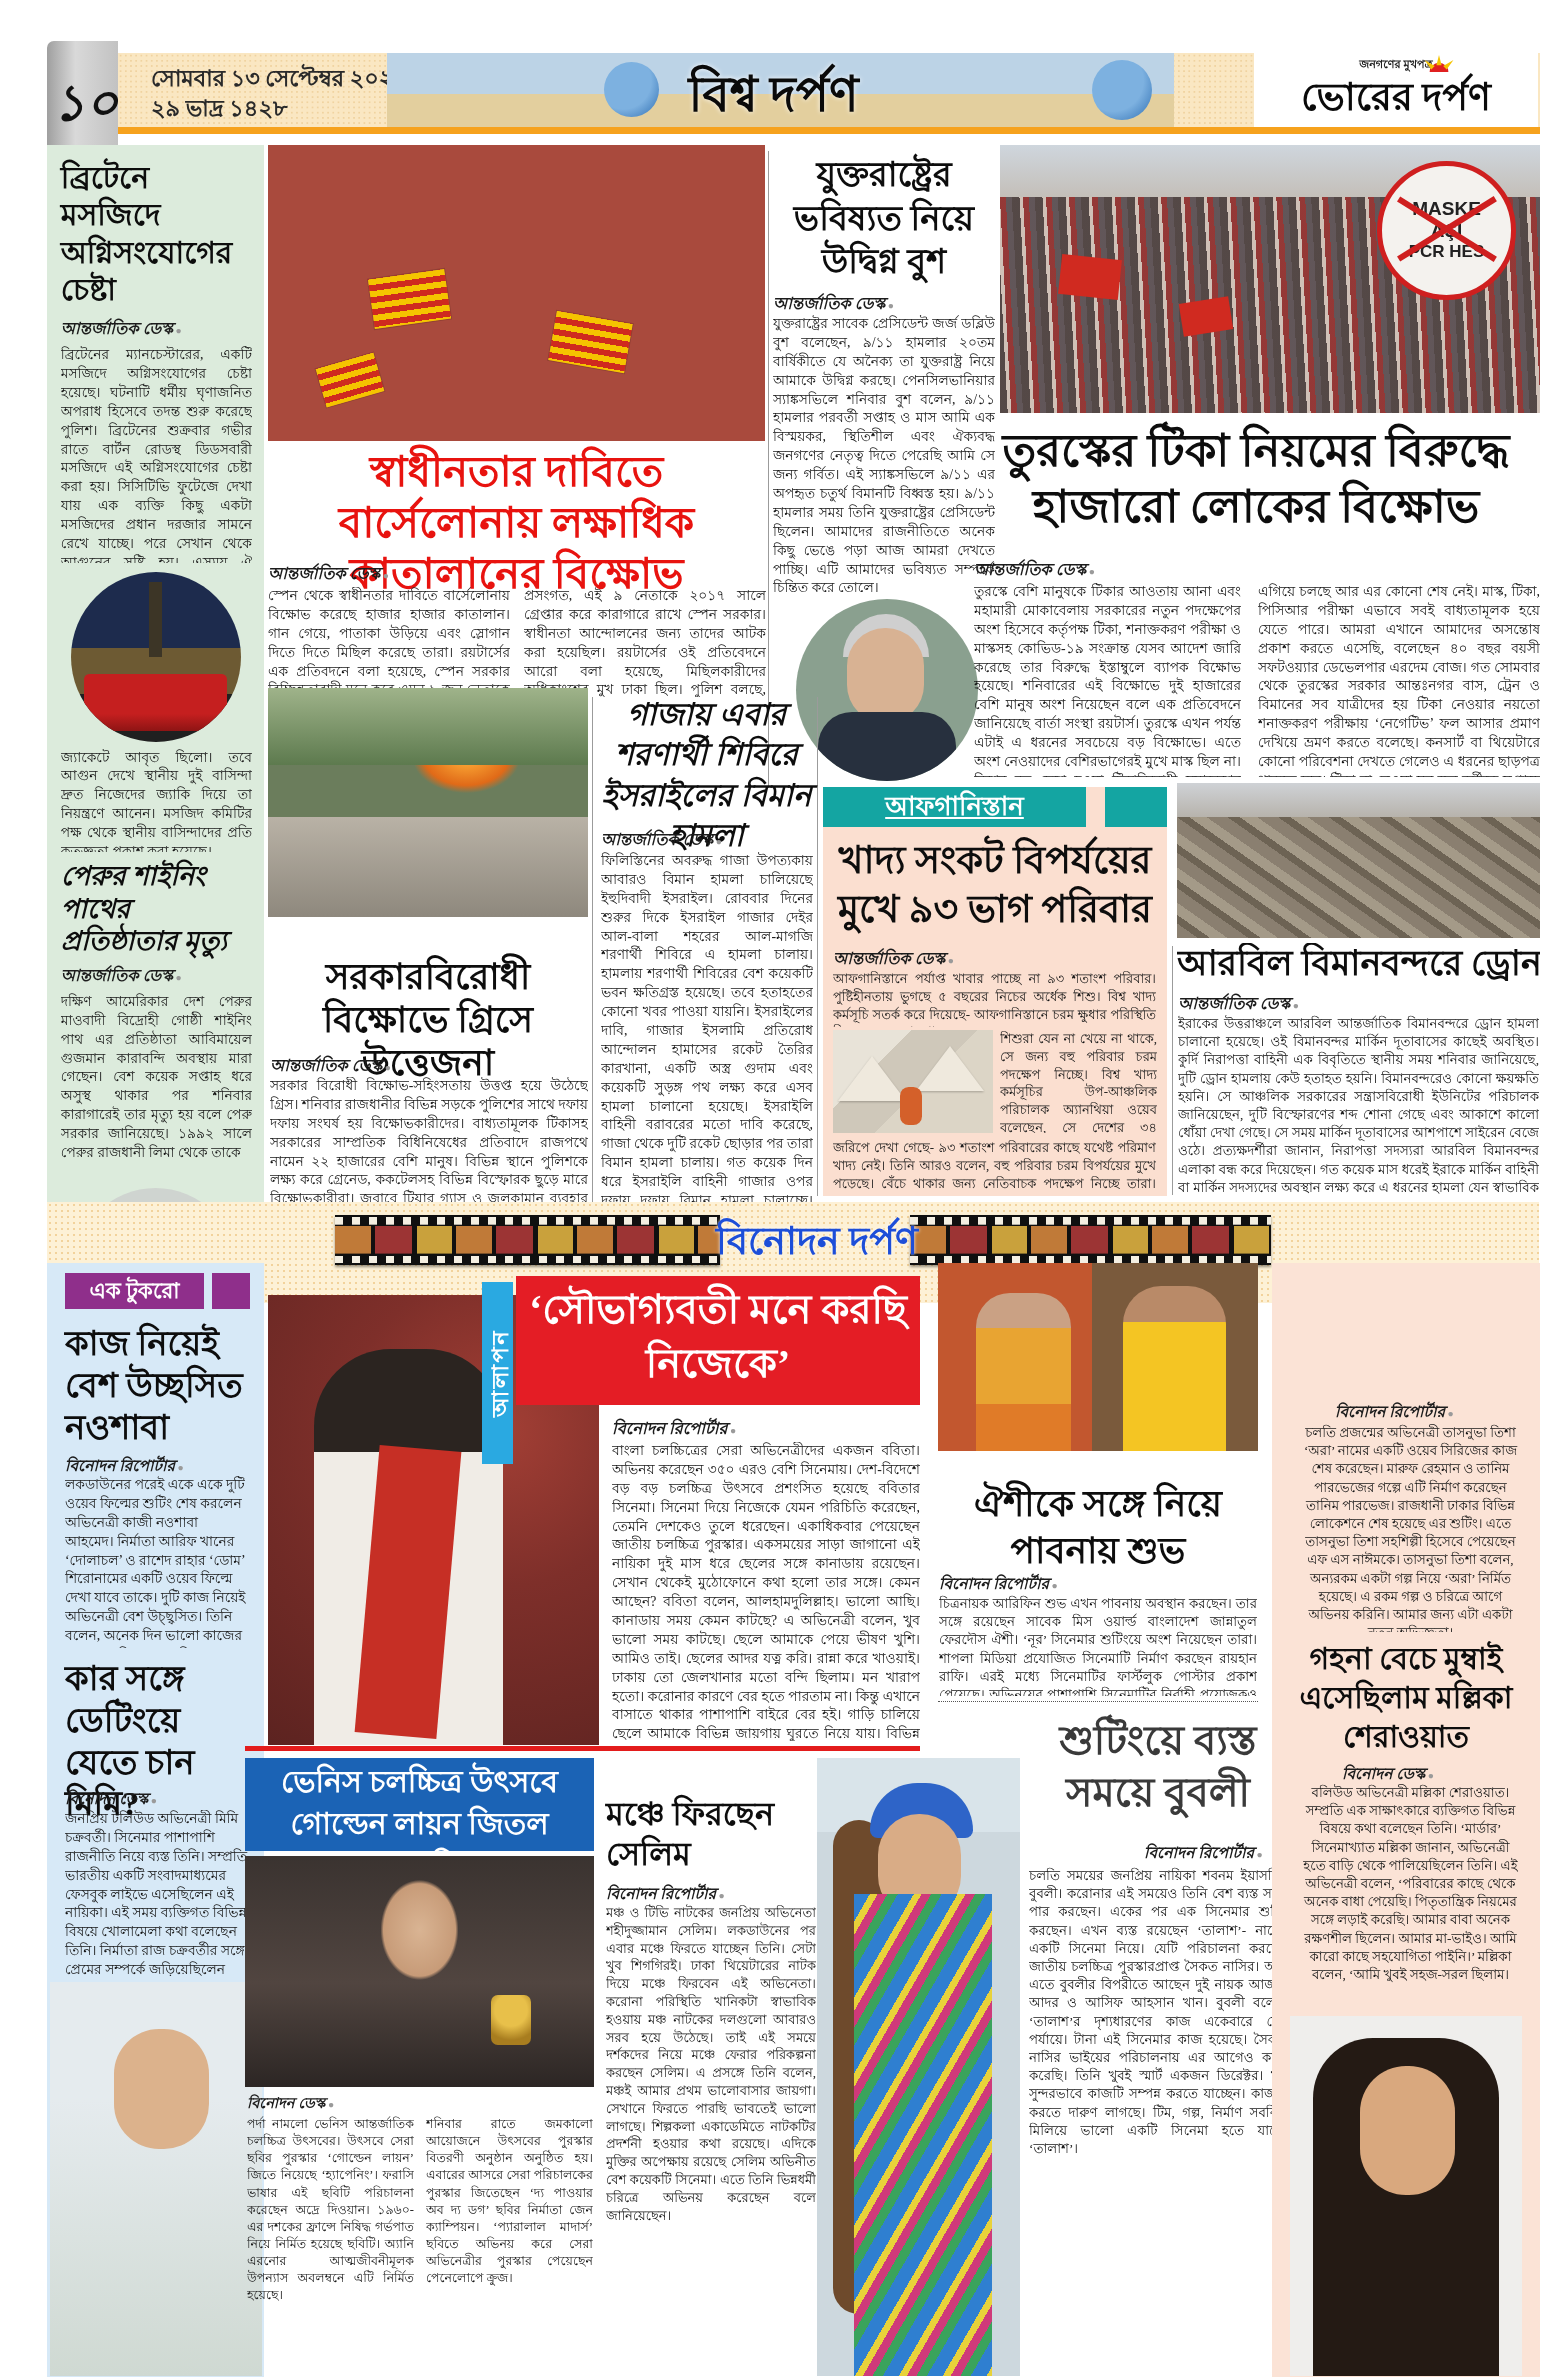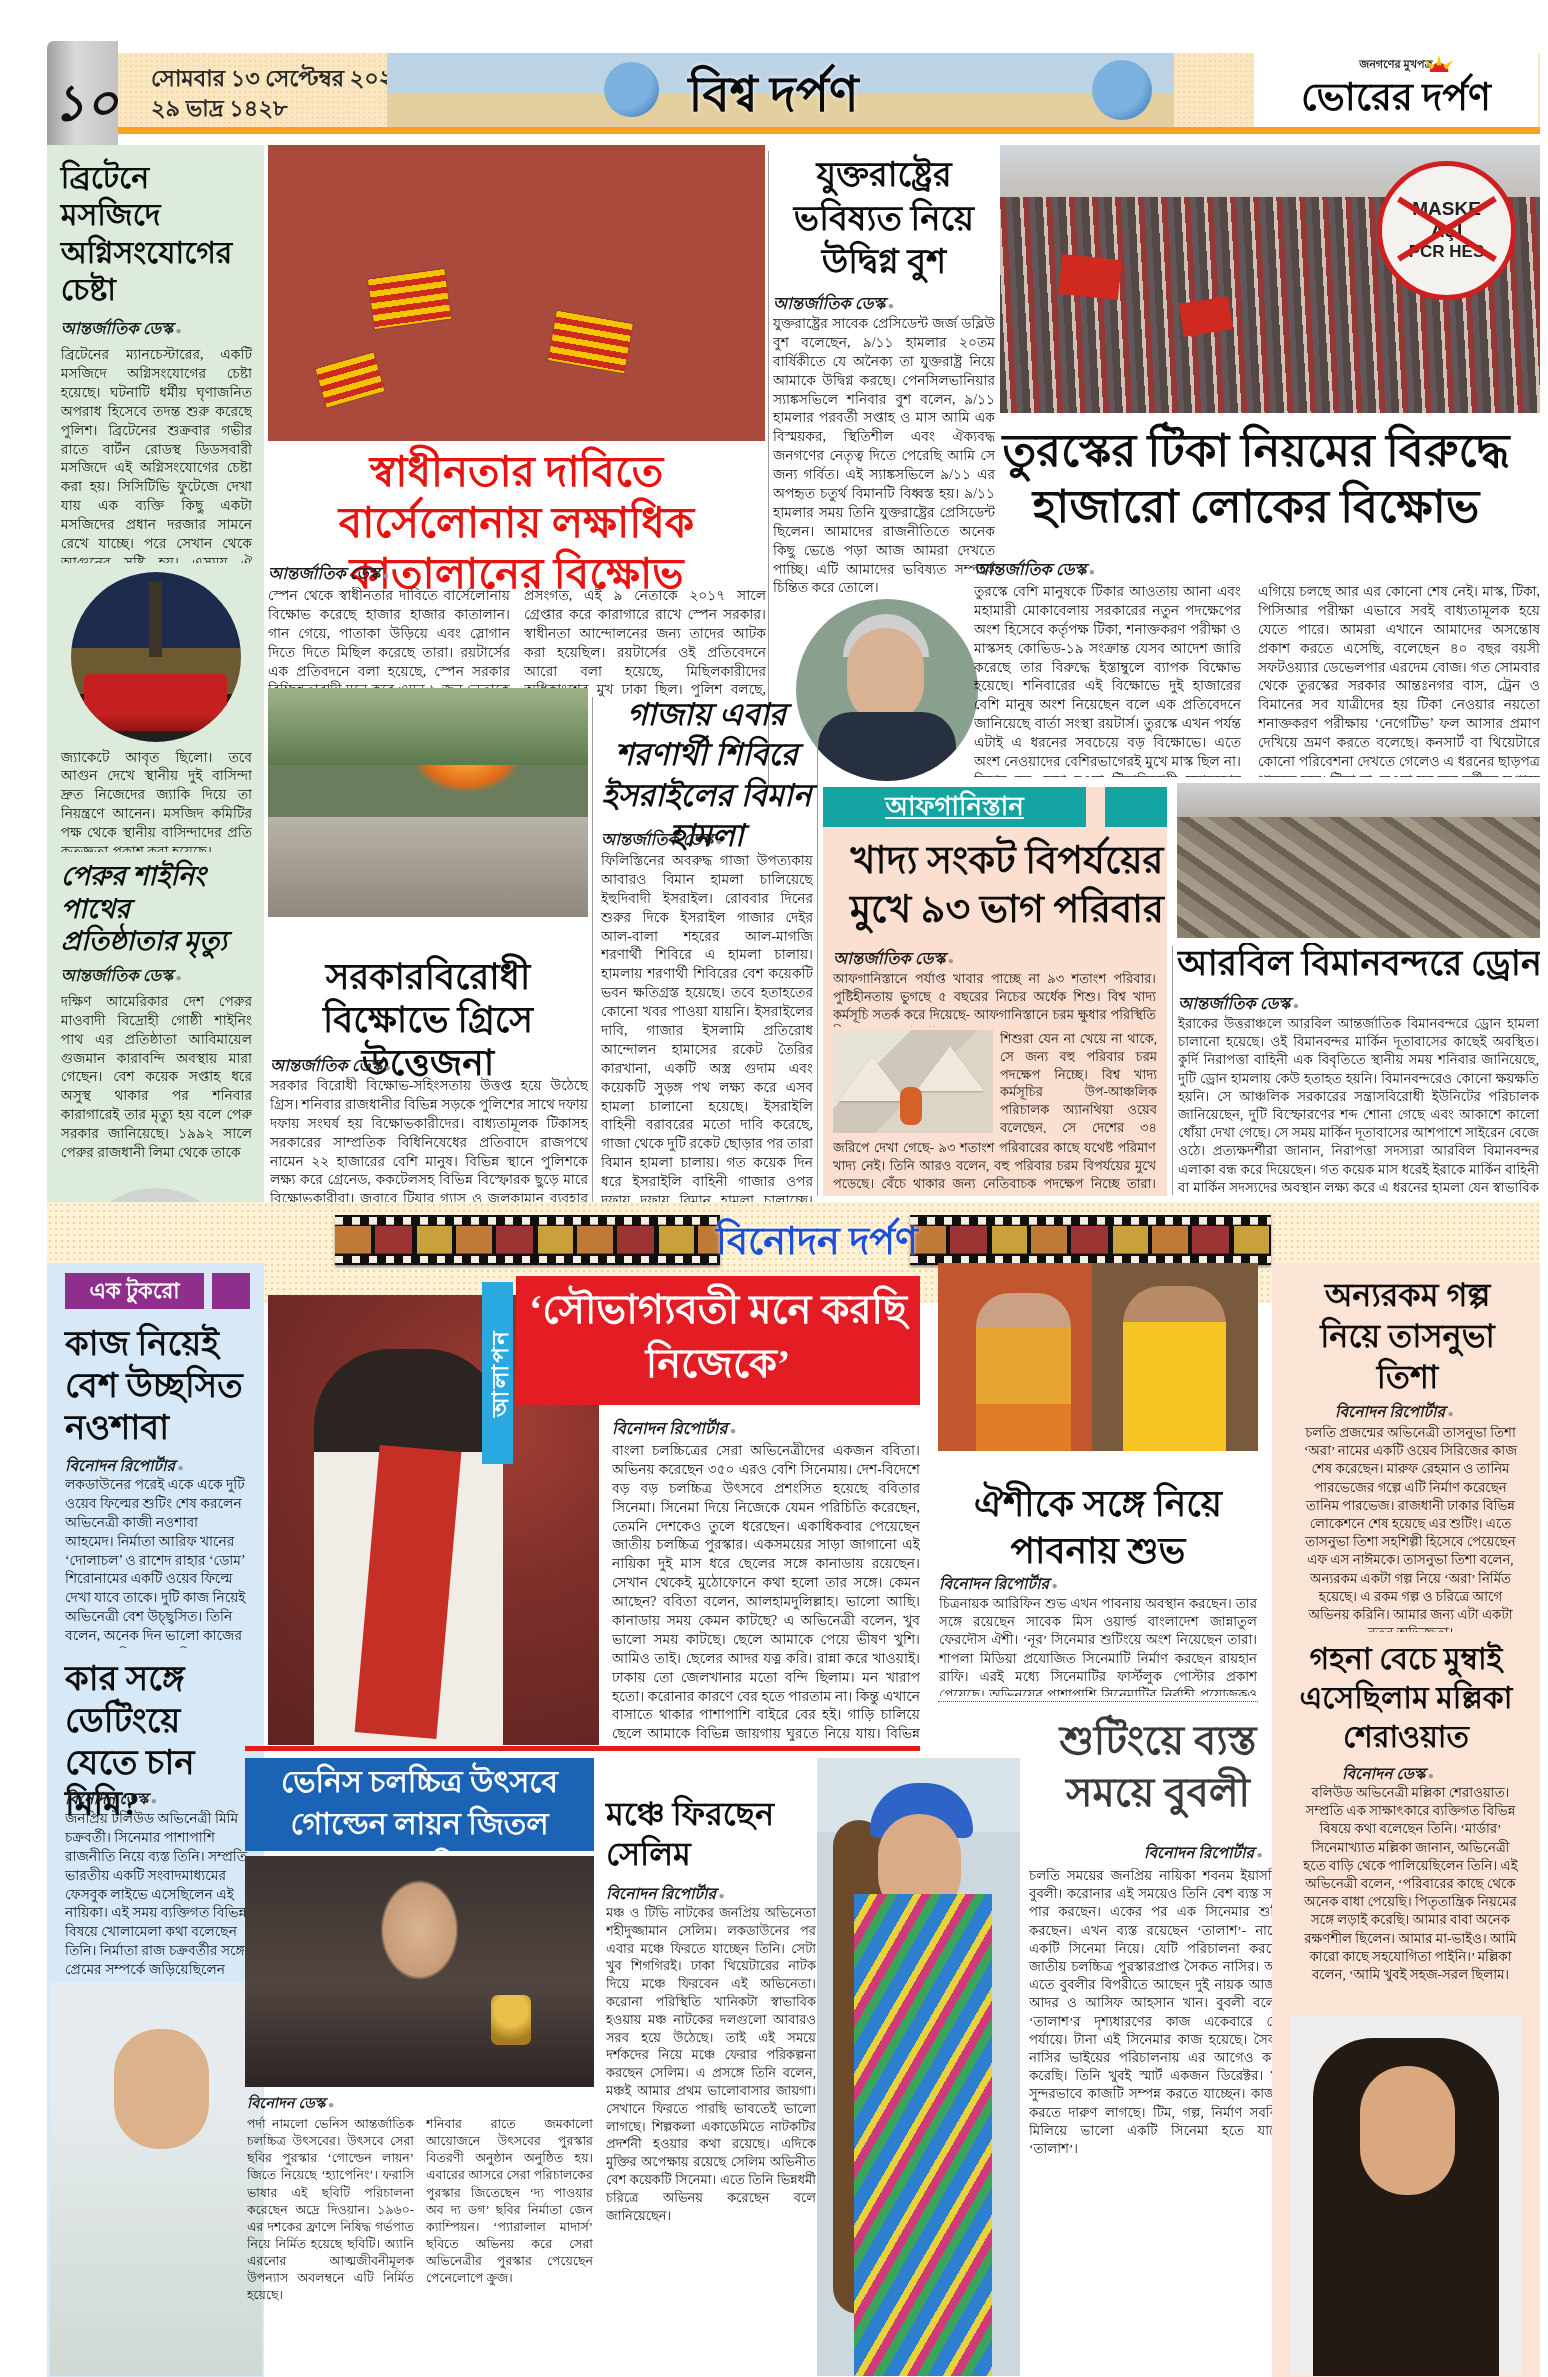--- a/index.html
+++ b/index.html
@@ -187,21 +187,21 @@
   <div class="vrule" style="left:817px;top:697px;height:499px;"></div>
   <div class="abs ttl ctr" style="left:600px;top:695px;width:213px;height:127px;font-size:31px;line-height:1.3;font-style:italic;">গাজায় এবার শরণার্থী শিবিরে ইসরাইলের বিমান হামলা</div>
   <div class="abs byl" style="left:601px;top:827px;">আন্তর্জাতিক ডেস্ক</div>
   <div class="abs bd" style="left:601px;top:852px;width:212px;height:372px;">ফিলিস্তিনের অবরুদ্ধ গাজা উপত্যকায় আবারও বিমান হামলা চালিয়েছে ইহুদিবাদী ইসরাইল। রোববার দিনের শুরুর দিকে ইসরাইল গাজার দেইর আল-বালা শহরের আল-মাগজি শরণার্থী শিবিরে এ হামলা চালায়। হামলায় শরণার্থী শিবিরের বেশ কয়েকটি ভবন ক্ষতিগ্রস্ত হয়েছে। তবে হতাহতের কোনো খবর পাওয়া যায়নি। ইসরাইলের দাবি, গাজার ইসলামি প্রতিরোধ আন্দোলন হামাসের রকেট তৈরির কারখানা, একটি অস্ত্র গুদাম এবং কয়েকটি সুড়ঙ্গ পথ লক্ষ্য করে এসব হামলা চালানো হয়েছে। ইসরাইলি বাহিনী বরাবরের মতো দাবি করেছে, গাজা থেকে দুটি রকেট ছোড়ার পর তারা বিমান হামলা চালায়। গত কয়েক দিন ধরে ইসরাইলি বাহিনী গাজার ওপর দফায় দফায় বিমান হামলা চালাচ্ছে। ইসরাইলের কুখ্যাত গিলবোয়া কারাগার থেকে ছয়</div>
 
   <div class="abs" style="left:823px;top:787px;width:344px;height:409px;background:#fbdfd0;"></div>
   <div class="abs" style="left:823px;top:787px;width:263px;height:40px;background:#14a5a2;">
     <div class="ctr" style="color:#fff;font-size:26px;font-weight:700;line-height:40px;text-decoration:underline;">আফগানিস্তান</div>
   </div>
   <div class="abs" style="left:1105px;top:787px;width:62px;height:40px;background:#14a5a2;"></div>
-  <div class="abs ttl ctr" style="left:830px;top:836px;width:330px;height:105px;font-size:38px;line-height:1.3;margin-left:12px;">খাদ্য সংকট বিপর্যয়ের মুখে ৯৩ ভাগ পরিবার</div>
+  <div class="abs ttl ctr" style="left:830px;top:836px;width:330px;height:105px;font-size:38px;line-height:1.3;">খাদ্য সংকট বিপর্যয়ের মুখে ৯৩ ভাগ পরিবার</div>
   <div class="abs byl" style="left:833px;top:946px;">আন্তর্জাতিক ডেস্ক</div>
   <div class="abs bd" style="left:833px;top:970px;width:323px;height:57px;font-size:13px;">আফগানিস্তানে পর্যাপ্ত খাবার পাচ্ছে না ৯৩ শতাংশ পরিবার। পুষ্টিহীনতায় ভুগছে ৫ বছরের নিচের অর্ধেক শিশু। বিশ্ব খাদ্য কর্মসূচি সতর্ক করে দিয়েছে- আফগানিস্তানে চরম ক্ষুধার পরিস্থিতি বিস্তৃত হচ্ছে। আফগান</div>
   <div class="abs photo ph-gcamp" style="left:833px;top:1030px;width:160px;height:103px;">
     <div class="tent" style="left:5.2px;top:26px;"></div>
       <div class="tent" style="left:83px;top:15.5px;"></div>
       <div class="fig" style="left:67px;top:57px;"></div>
   </div>
   <div class="abs bd" style="left:1000px;top:1030px;width:157px;height:103px;font-size:13px;">শিশুরা যেন না খেয়ে না থাকে, সে জন্য বহু পরিবার চরম পদক্ষেপ নিচ্ছে। বিশ্ব খাদ্য কর্মসূচির উপ-আঞ্চলিক পরিচালক অ্যানথিয়া ওয়েব বলেছেন, সে দেশের ৩৪ প্রদেশের সবগুলোতে গত ২১ আগস্ট থেকে ৫ সেপ্টেম্বর পর্যন্ত টেলিফোনে নেওয়া</div>
   <div class="abs bd" style="left:833px;top:1139px;width:323px;height:50px;font-size:13px;">জরিপে দেখা গেছে- ৯৩ শতাংশ পরিবারের কাছে যথেষ্ট পরিমাণ খাদ্য নেই। তিনি আরও বলেন, বহু পরিবার চরম বিপর্যয়ের মুখে পড়েছে। বেঁচে থাকার জন্য নেতিবাচক পদক্ষেপ নিচ্ছে তারা। এসব পদক্ষেপের মধ্যে রয়েছে এক বেলা না খেয়ে থাকা, বড়দের খাবার না দিয়ে শিশুদের খাবার দেওয়া। খাদ্যের পরিমাণ কমিয়ে নিয়ে আসা হচ্ছে। ওয়েব বলেন, শীত</div>
 
@@ -271,21 +271,20 @@
     <div class="hair"></div>
       <div class="cap"></div>
       <div class="face"></div>
       <div class="dress"></div>
   </div>
   <div class="abs ttl ctr" style="left:1029px;top:1715px;width:258px;height:120px;font-size:40px;line-height:1.3;color:#3a3a3a;">শুটিংয়ে ব্যস্ত সময়ে বুবলী</div>
   <div class="abs byl" style="left:1144px;top:1841px;font-size:15.5px;">বিনোদন রিপোর্টার</div>
   <div class="abs bd" style="left:1029px;top:1867px;width:258px;height:509px;font-size:13.3px;">চলতি সময়ের জনপ্রিয় নায়িকা শবনম ইয়াসমিন বুবলী। করোনার এই সময়েও তিনি বেশ ব্যস্ত সময় পার করছেন। একের পর এক সিনেমার শুটিং করছেন। এখন ব্যস্ত রয়েছেন ‘তালাশ’- নামের একটি সিনেমা নিয়ে। যেটি পরিচালনা করছেন জাতীয় চলচ্চিত্র পুরস্কারপ্রাপ্ত সৈকত নাসির। আর এতে বুবলীর বিপরীতে আছেন দুই নায়ক আজাদ আদর ও আসিফ আহসান খান। বুবলী বলেন, ‘তালাশ’র দৃশ্যধারণের কাজ একেবারে শেষ পর্যায়ে। টানা এই সিনেমার কাজ হয়েছে। সৈকত নাসির ভাইয়ের পরিচালনায় এর আগেও কাজ করেছি। তিনি খুবই স্মার্ট একজন ডিরেক্টর। খুব সুন্দরভাবে কাজটি সম্পন্ন করতে যাচ্ছেন। কাজটি করতে দারুণ লাগছে। টিম, গল্প, নির্মাণ সবকিছু মিলিয়ে ভালো একটি সিনেমা হতে যাচ্ছে ‘তালাশ’।</div>
 
   <div class="abs" style="left:1272px;top:1263px;width:268px;height:1115px;background:#fbe3d6;"></div>
-  <div class="abs ttl ctr" style="left:1295px;top:1275px;width:225px;height:120px;font-size:32px;line-height:1.28;">অন্যরকম গল্প নিয়ে তাসনুভা তিশা</div>
   <div class="abs byl" style="left:1335px;top:1400px;font-size:15.5px;">বিনোদন রিপোর্টার</div>
   <div class="abs bd" style="left:1302px;top:1424px;width:217px;height:208px;font-size:13.3px;text-align:center;">চলতি প্রজন্মের অভিনেত্রী তাসনুভা তিশা ‘অরা’ নামের একটি ওয়েব সিরিজের কাজ শেষ করেছেন। মারুফ রেহমান ও তানিম পারভেজের গল্পে এটি নির্মাণ করেছেন তানিম পারভেজ। রাজধানী ঢাকার বিভিন্ন লোকেশনে শেষ হয়েছে এর শুটিং। এতে তাসনুভা তিশা সহশিল্পী হিসেবে পেয়েছেন এফ এস নাঈমকে। তাসনুভা তিশা বলেন, অন্যরকম একটা গল্প নিয়ে ‘অরা’ নির্মিত হয়েছে। এ রকম গল্প ও চরিত্রে আগে অভিনয় করিনি। আমার জন্য এটা একটা নতুন অভিজ্ঞতা।</div>
   <div class="abs ttl ctr" style="left:1290px;top:1639px;width:232px;height:117px;font-size:30px;line-height:1.3;">গহনা বেচে মুম্বাই এসেছিলাম মল্লিকা শেরাওয়াত</div>
   <div class="abs byl" style="left:1342px;top:1762px;font-size:15.5px;">বিনোদন ডেস্ক</div>
   <div class="abs bd" style="left:1302px;top:1784px;width:217px;height:222px;font-size:13.3px;text-align:center;">বলিউড অভিনেত্রী মল্লিকা শেরাওয়াত। সম্প্রতি এক সাক্ষাৎকারে ব্যক্তিগত বিভিন্ন বিষয়ে কথা বলেছেন তিনি। ‘মার্ডার’ সিনেমাখ্যাত মল্লিকা জানান, অভিনেত্রী হতে বাড়ি থেকে পালিয়েছিলেন তিনি। এই অভিনেত্রী বলেন, ‘পরিবারের কাছে থেকে অনেক বাধা পেয়েছি। পিতৃতান্ত্রিক নিয়মের সঙ্গে লড়াই করেছি। আমার বাবা অনেক রক্ষণশীল ছিলেন। আমার মা-ভাইও। আমি কারো কাছে সহযোগিতা পাইনি।’ মল্লিকা বলেন, ‘আমি খুবই সহজ-সরল ছিলাম।</div>
   <div class="abs photo ph-mallika" style="left:1290px;top:2016px;width:232px;height:360px;">
     <div class="hair"></div>
       <div class="face"></div>
   </div>
 

